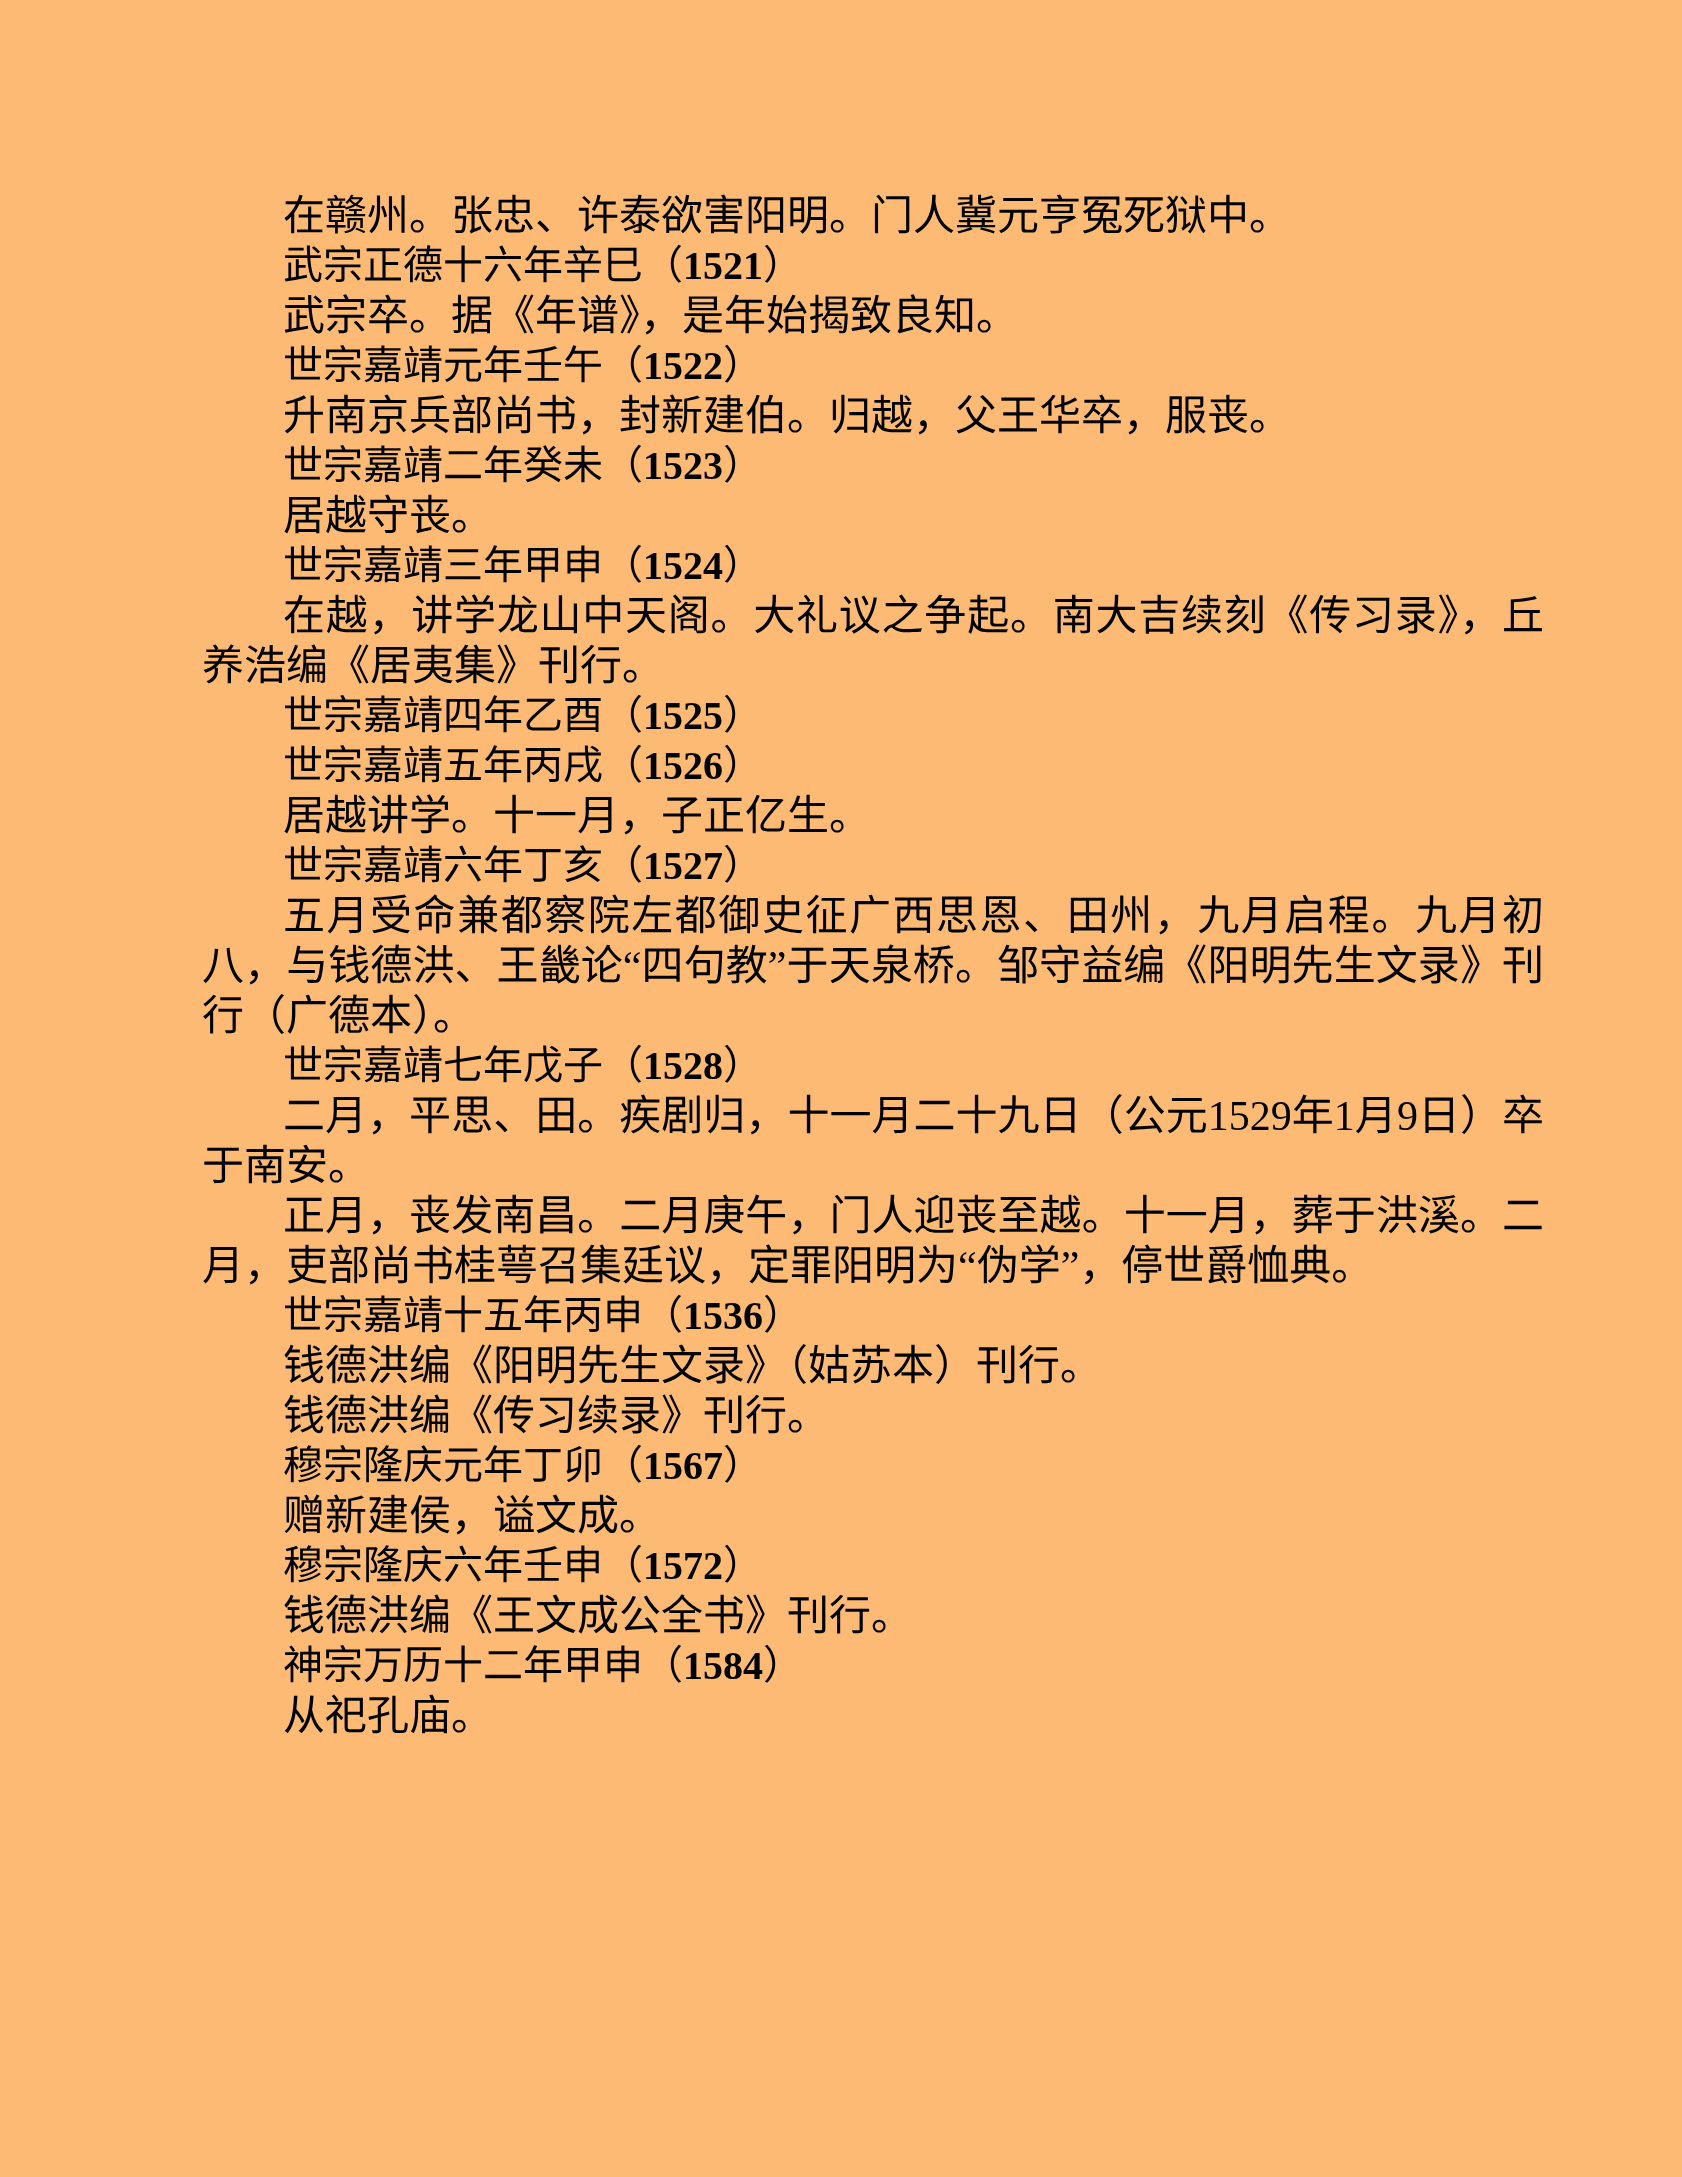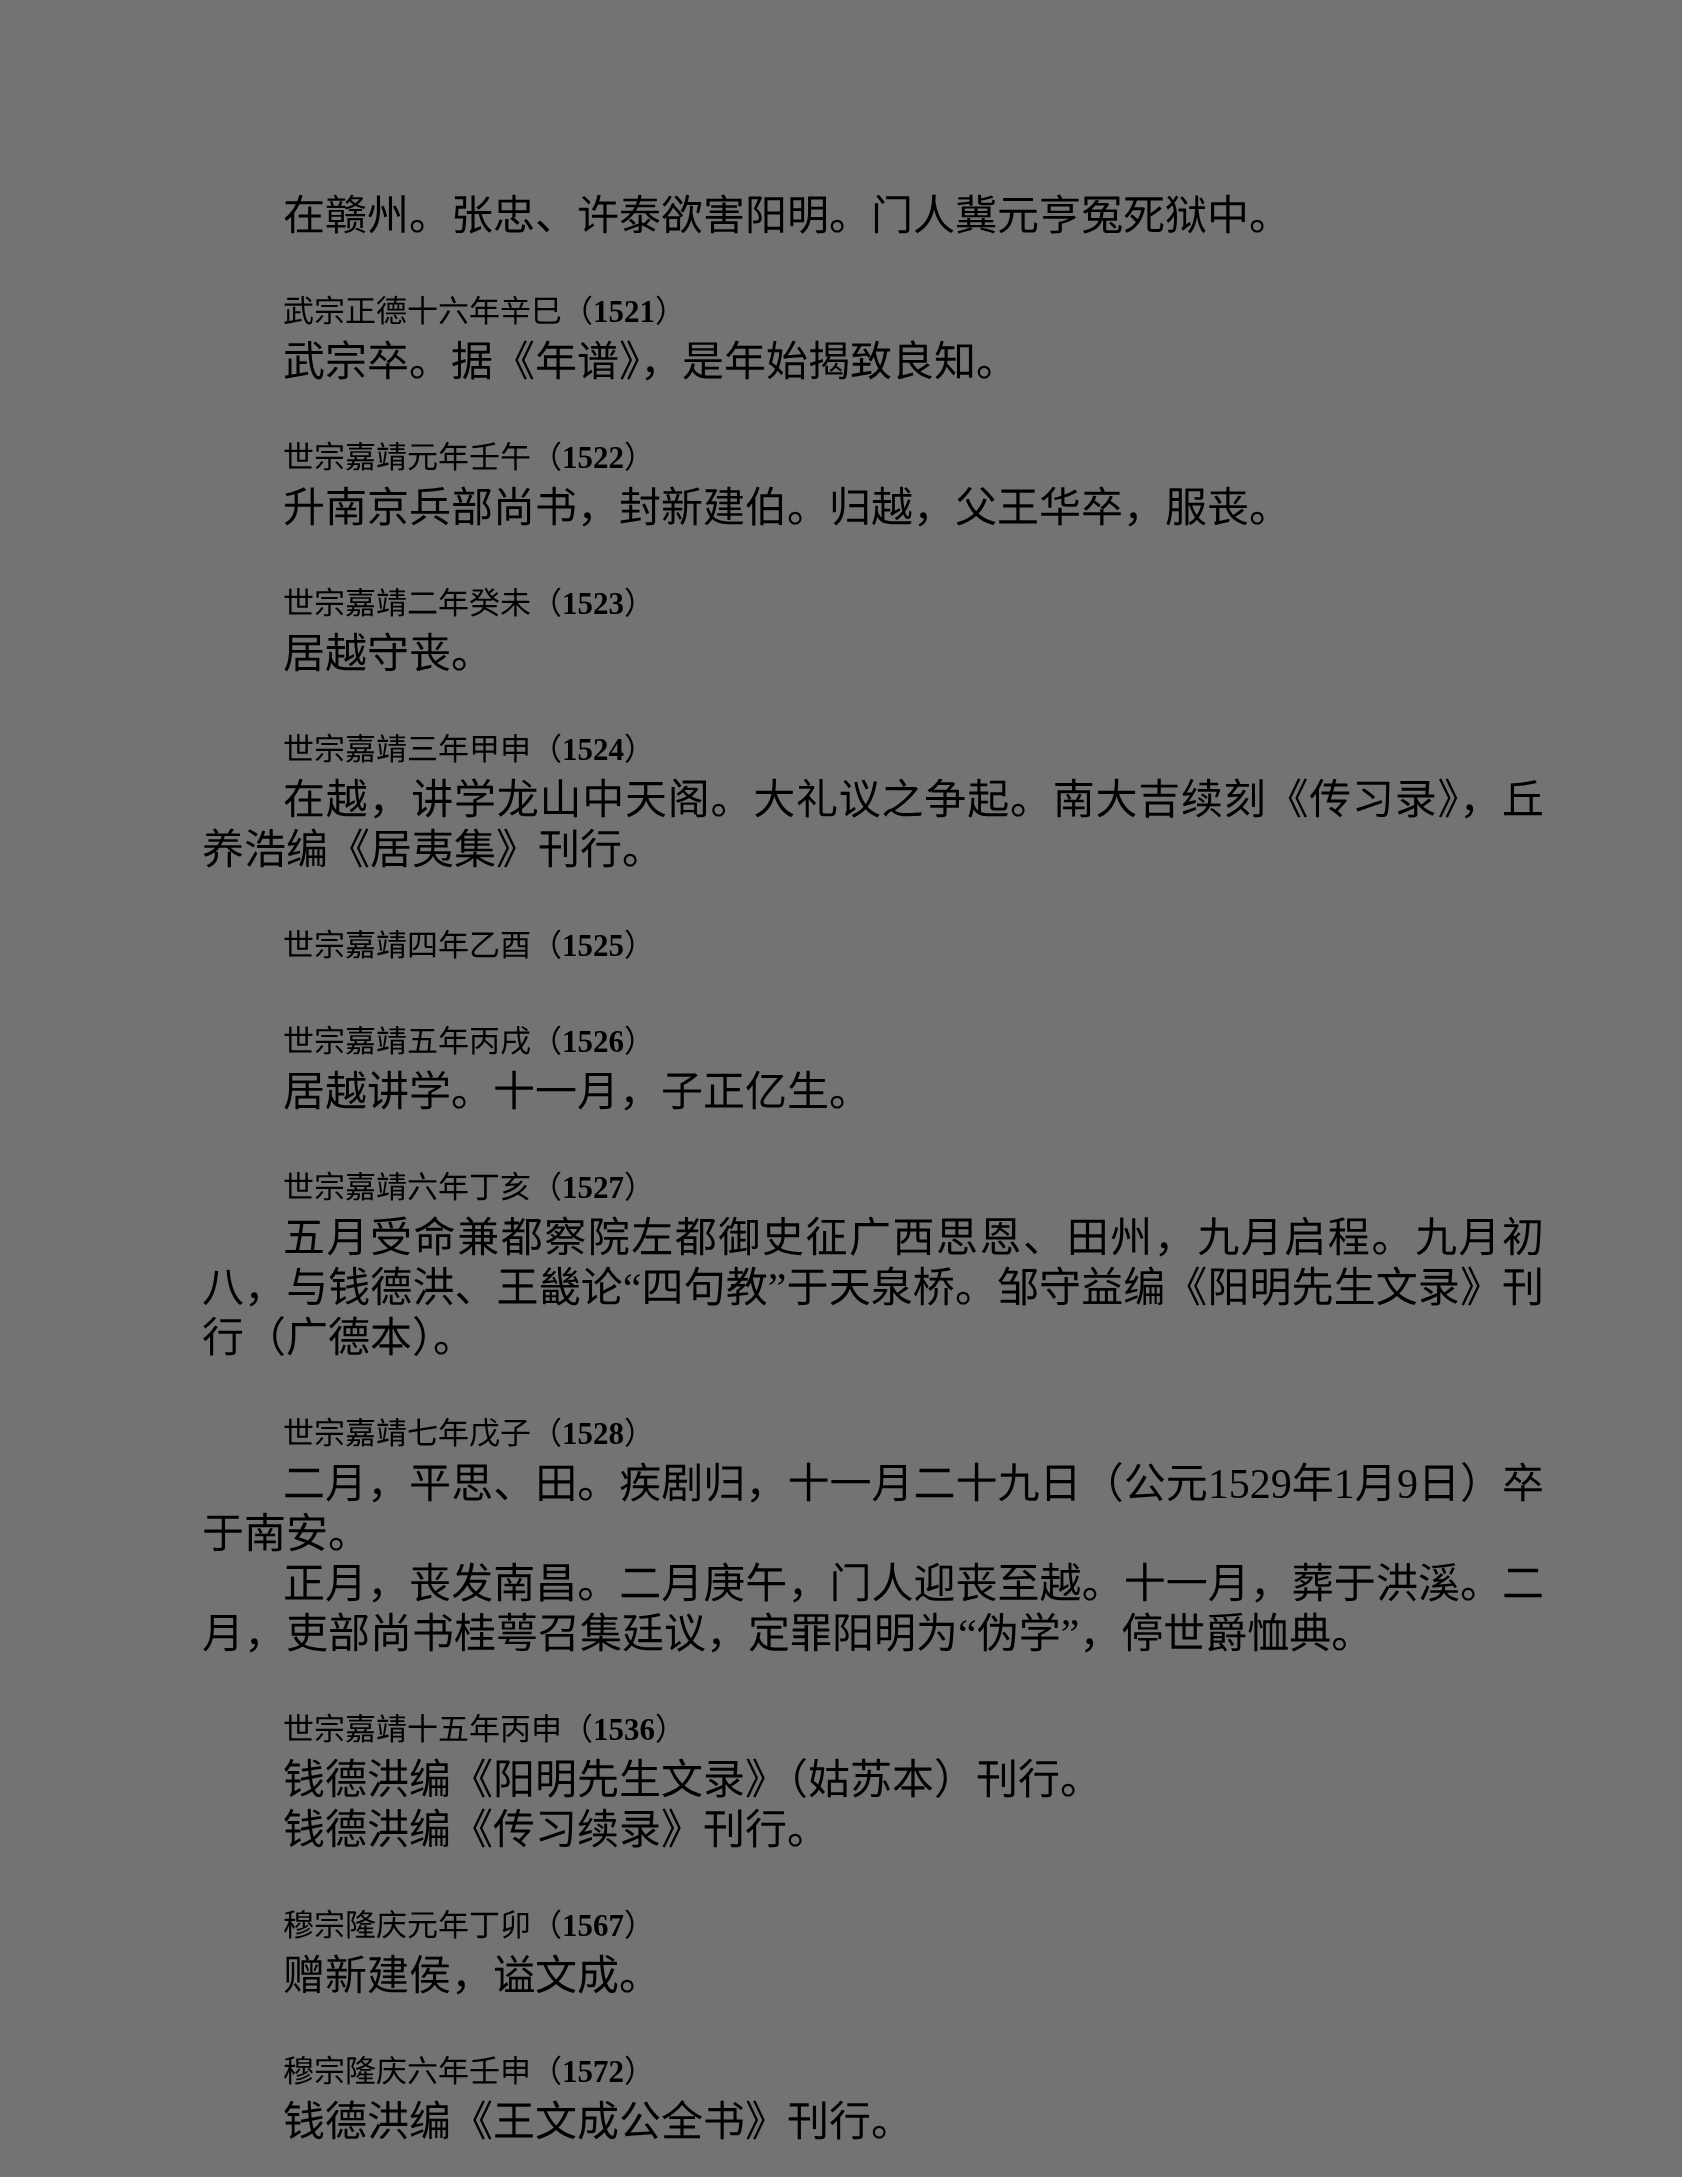--- a/index.html
+++ b/index.html
@@ -23,31 +23,30 @@
     line-height: 50px;
     text-indent: 81px;
     text-align: justify;
     color: #000000;
     word-break: break-all;
   }
   p.event {
     font-size: 42px;
   }
   p.year {
-    font-size: 31px;
-    margin-top: 46px;
+    font-size: 40px;
   }
   p.year b {
     font-weight: bold;
   }
 </style>
 </head>
 <body>
 
-<div class="page" style="background: #737373; color: rgb(0, 0, 0);">
+<div class="page" style="background: #fdba74; color: rgb(0, 0, 0);">
   <main class="textblock" id="chronology">
       <p class="event">在赣州。张忠、许泰欲害阳明。门人冀元亨冤死狱中。</p>
       <p class="year">武宗正德十六年辛巳（<b>1521</b>）</p>
       <p class="event">武宗卒。据《年谱》，是年始揭致良知。</p>
       <p class="year">世宗嘉靖元年壬午（<b>1522</b>）</p>
       <p class="event">升南京兵部尚书，封新建伯。归越，父王华卒，服丧。</p>
       <p class="year">世宗嘉靖二年癸未（<b>1523</b>）</p>
       <p class="event">居越守丧。</p>
       <p class="year">世宗嘉靖三年甲申（<b>1524</b>）</p>
       <p class="event">在越，讲学龙山中天阁。大礼议之争起。南大吉续刻《传习录》，丘养浩编《居夷集》刊行。</p>

